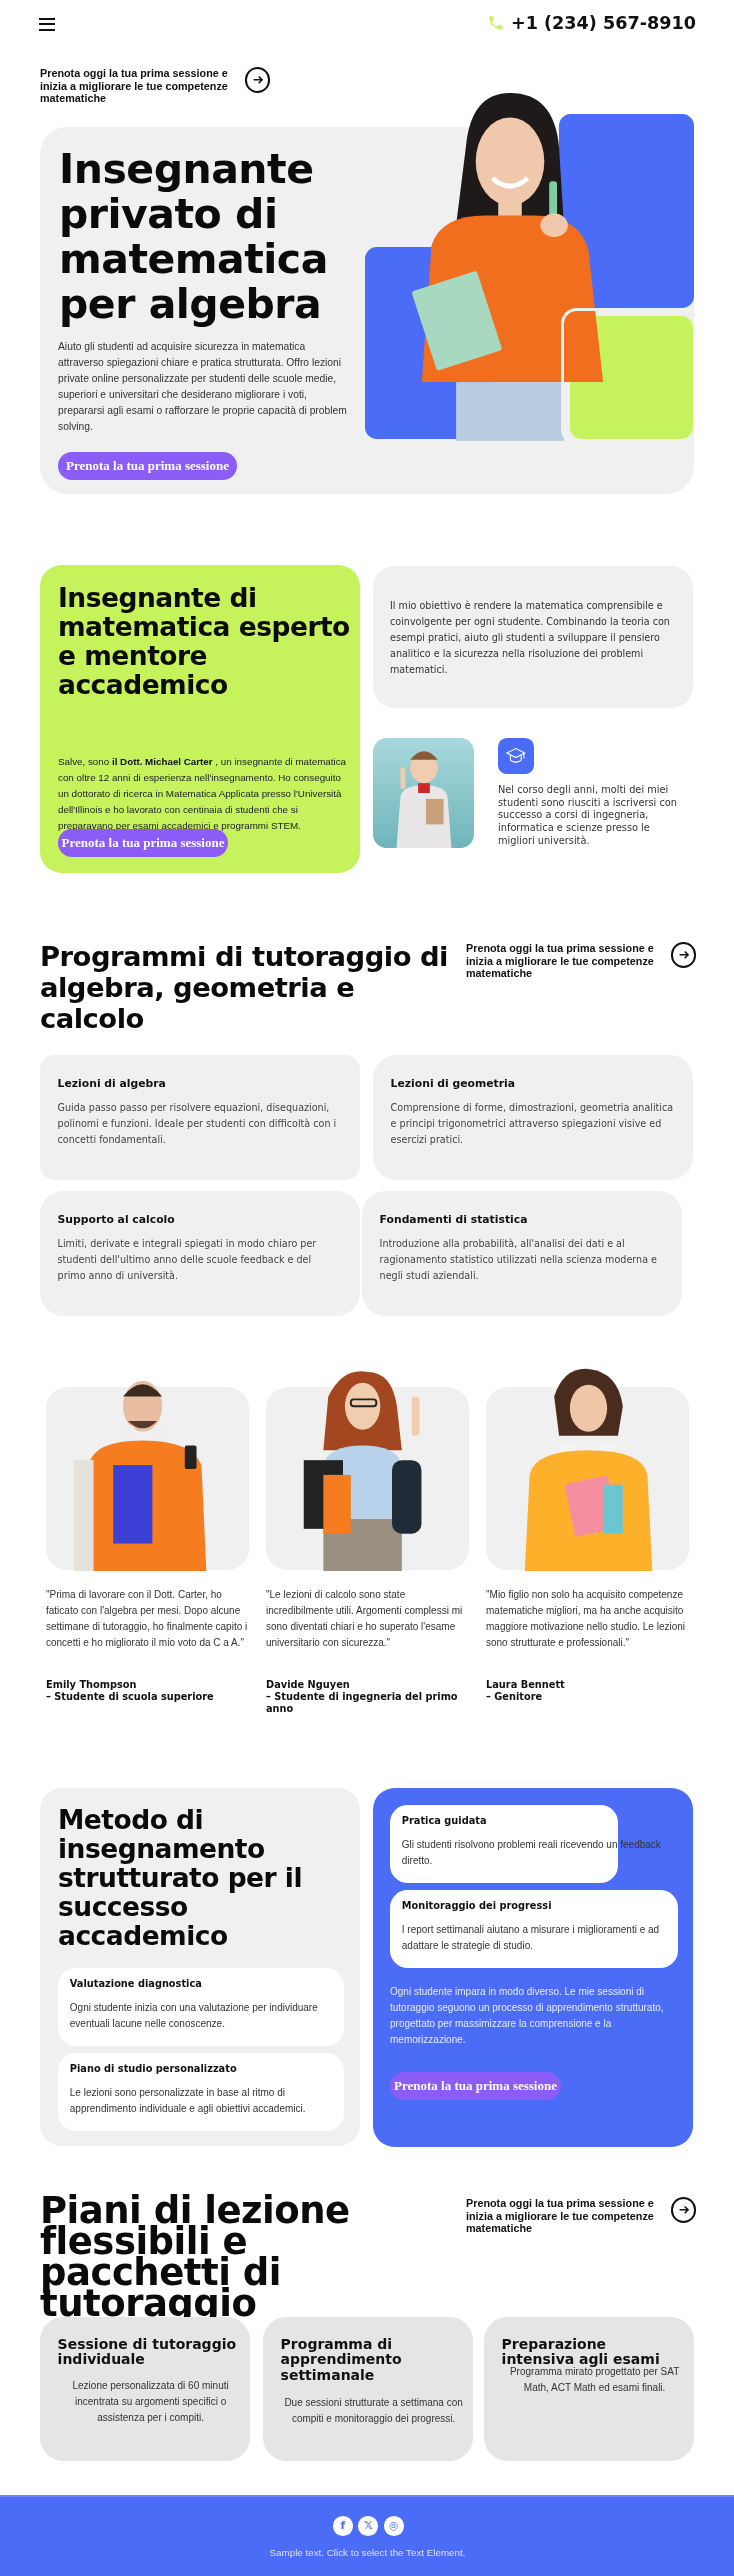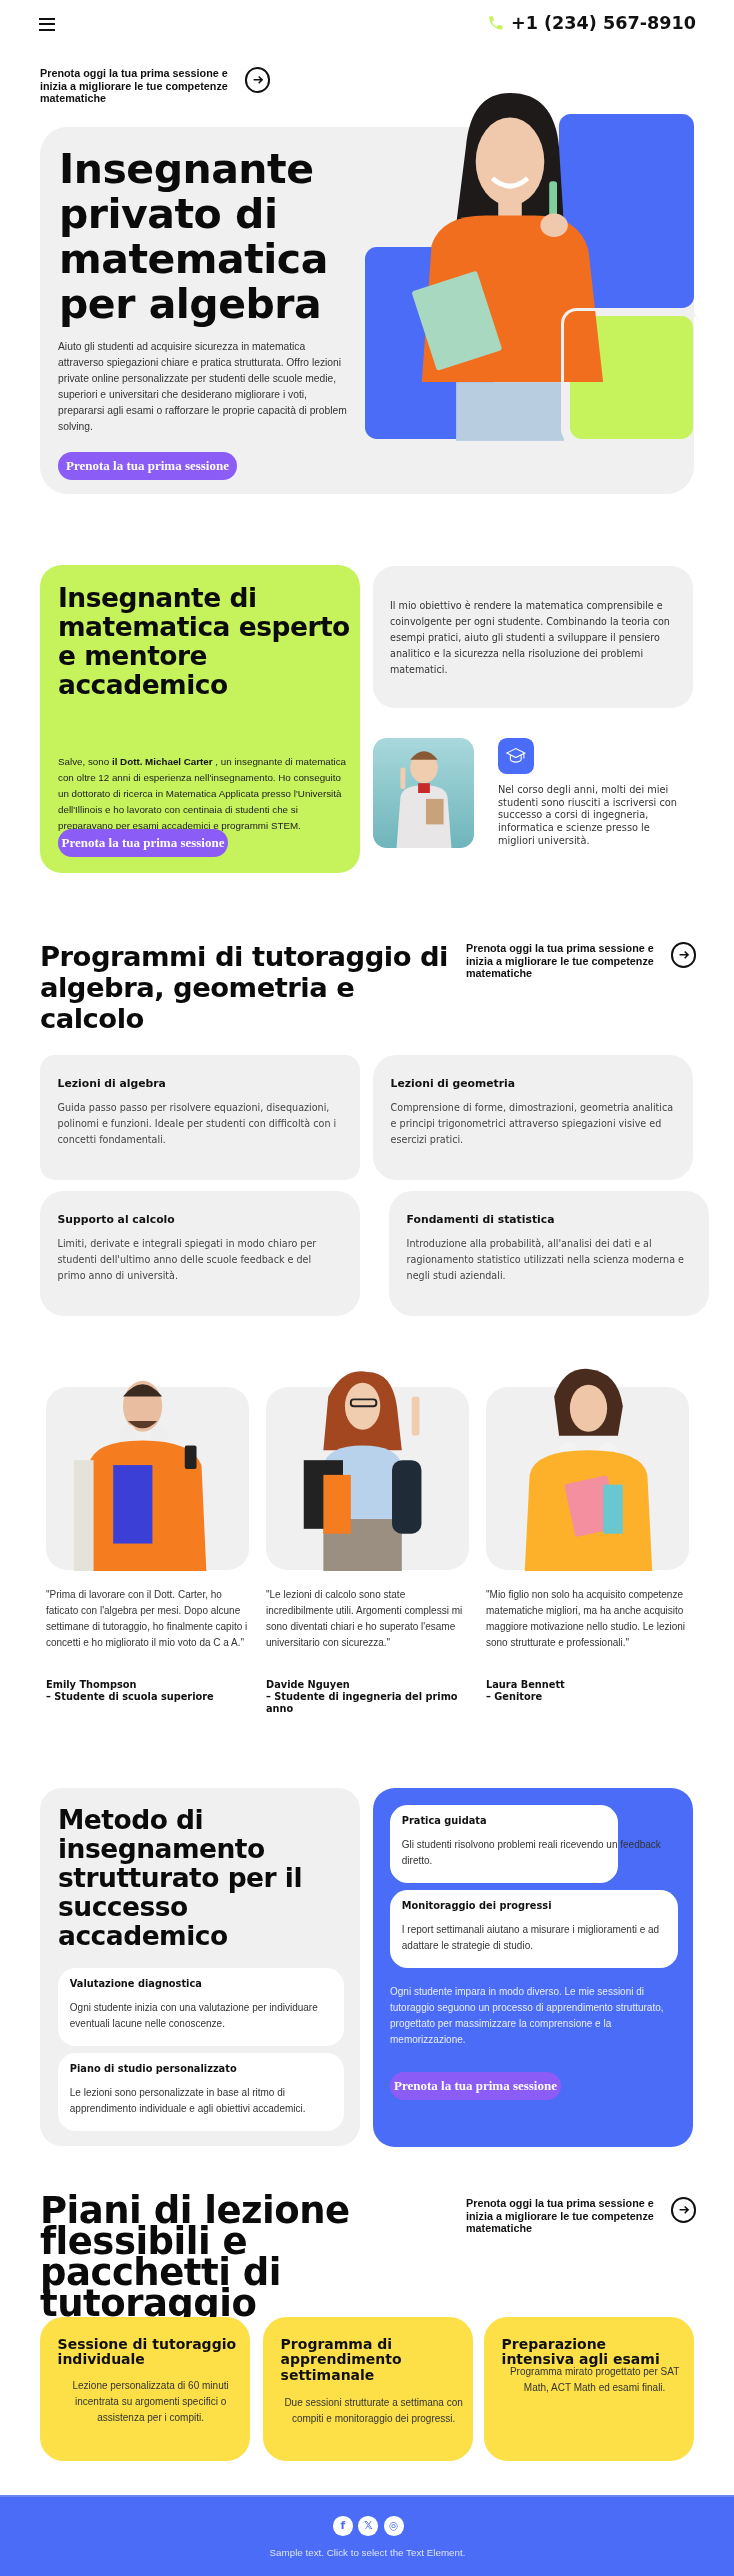--- a/index.html
+++ b/index.html
@@ -62,21 +62,21 @@
   .m-box { background:#fff; border-radius:17.6px; }
   .m-box .t { position:absolute; left:11.8px; top:9.8px; font-size:9.8px; font-weight:bold; color:#111; font-family:"DejaVu Sans",sans-serif; }
   .m-box .d { position:absolute; left:11.8px; top:32px; width:279px; font-size:10px; line-height:16px; color:#333; }
   .m-right { left:373px; top:1788px; width:320px; height:359px; background:#4a6cf7; border-radius:21.6px; }
   .m-para { left:390px; top:1984px; width:289px; font-size:10px; line-height:16px; color:#e8ecff; }
   .m-btn { left:390px; top:2072px; width:171px; height:28px; }
 
   
   .plans-title { left:40px; top:2195px; width:372px; font-size:37px; line-height:31px; }
   .plans-cta { left:466px; top:2197px; }
-  .plan-card { top:2317px; width:210px; height:144px; background:#fde047; border-radius:23.5px; }
+  .plan-card { top:2317px; width:210px; height:144px; background:#e5e5e5; border-radius:23.5px; }
   .plan-card .t { position:absolute; left:17.6px; top:19.6px; width:181px; font-size:14px; line-height:15.7px; font-weight:bold; color:#111; font-family:"DejaVu Sans",sans-serif; }
   .plan-card .d { position:absolute; left:17.6px; width:186px; font-size:10px; line-height:16px; color:#333;text-align:center; }
 
   
   .footer { left:0; top:2495px; width:735px; height:81px; background:#4a6cf7; border-top:2px solid #6b86f0; }
   .socials { left:333px; top:2516px; display:flex; gap:5.9px; }
   .soc { width:19.6px; height:19.6px; background:#fff; border-radius:50%; display:flex; align-items:center; justify-content:center; font-size:10.8px; font-weight:bold; color:#4a6cf7; font-family:"DejaVu Sans",sans-serif; }
   .foot-txt { left:0; top:2547px; width:735px; text-align:center; font-size:9.8px; color:#dde3ff; }
 </style>
 </head>
@@ -165,21 +165,21 @@
   <div class="d">Guida passo passo per risolvere equazioni, disequazioni, polinomi e funzioni. Ideale per studenti con difficoltà con i concetti fondamentali.</div>
 </div>
 <div class="abs p-card" style="left:373px;top:1055px;">
   <div class="t">Lezioni di geometria</div>
   <div class="d">Comprensione di forme, dimostrazioni, geometria analitica e principi trigonometrici attraverso spiegazioni visive ed esercizi pratici.</div>
 </div>
 <div class="abs p-card" style="left:40px;top:1191px;">
   <div class="t">Supporto al calcolo</div>
   <div class="d">Limiti, derivate e integrali spiegati in modo chiaro per studenti dell'ultimo anno delle scuole feedback e del primo anno di università.</div>
 </div>
-<div class="abs p-card" style="left:389px;top:1191px;">
+<div class="abs p-card" style="left:362px;top:1191px;">
   <div class="t">Fondamenti di statistica</div>
   <div class="d">Introduzione alla probabilità, all'analisi dei dati e al ragionamento statistico utilizzati nella scienza moderna e negli studi aziendali.</div>
 </div>
 
 <div class="abs t-card" style="left:46px;"></div>
 <div class="abs t-card" style="left:266px;"></div>
 <div class="abs t-card" style="left:486px;"></div>
 
 <svg class="abs" style="left:69px;top:1367px;" width="157" height="204" viewBox="0 0 160 208">
   <ellipse cx="75" cy="40" rx="20" ry="26" fill="#e9bea0"></ellipse>

